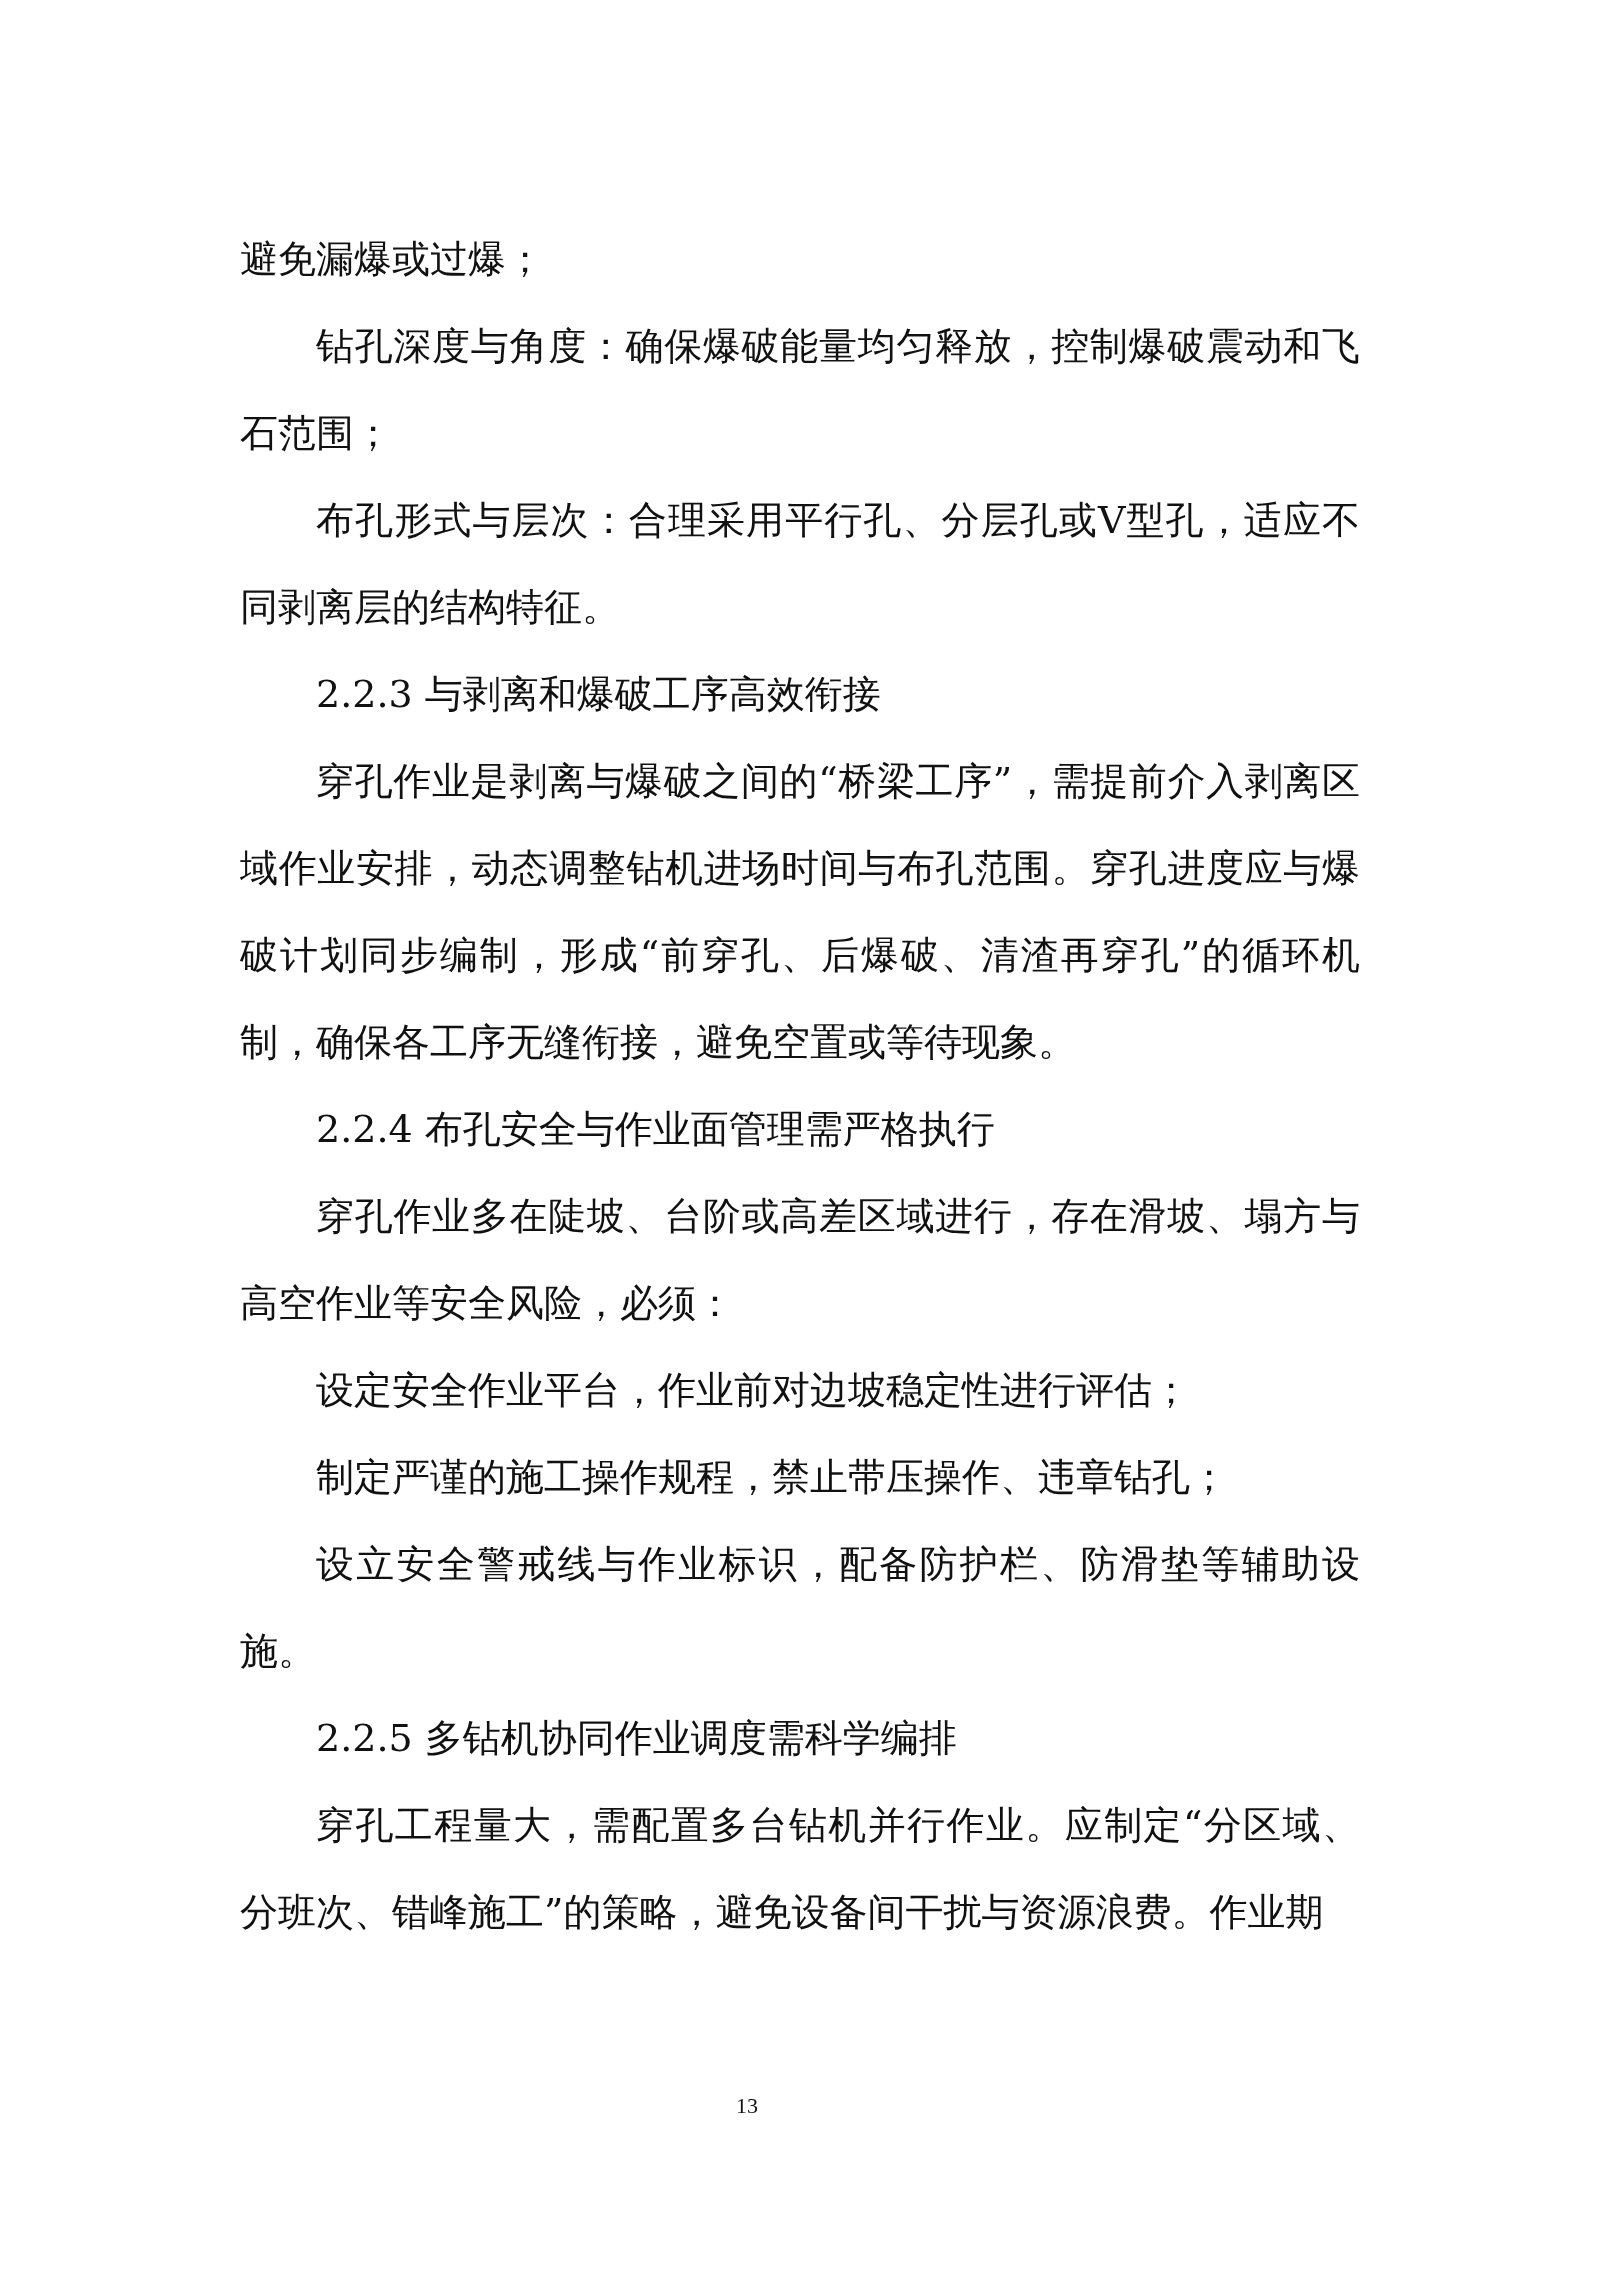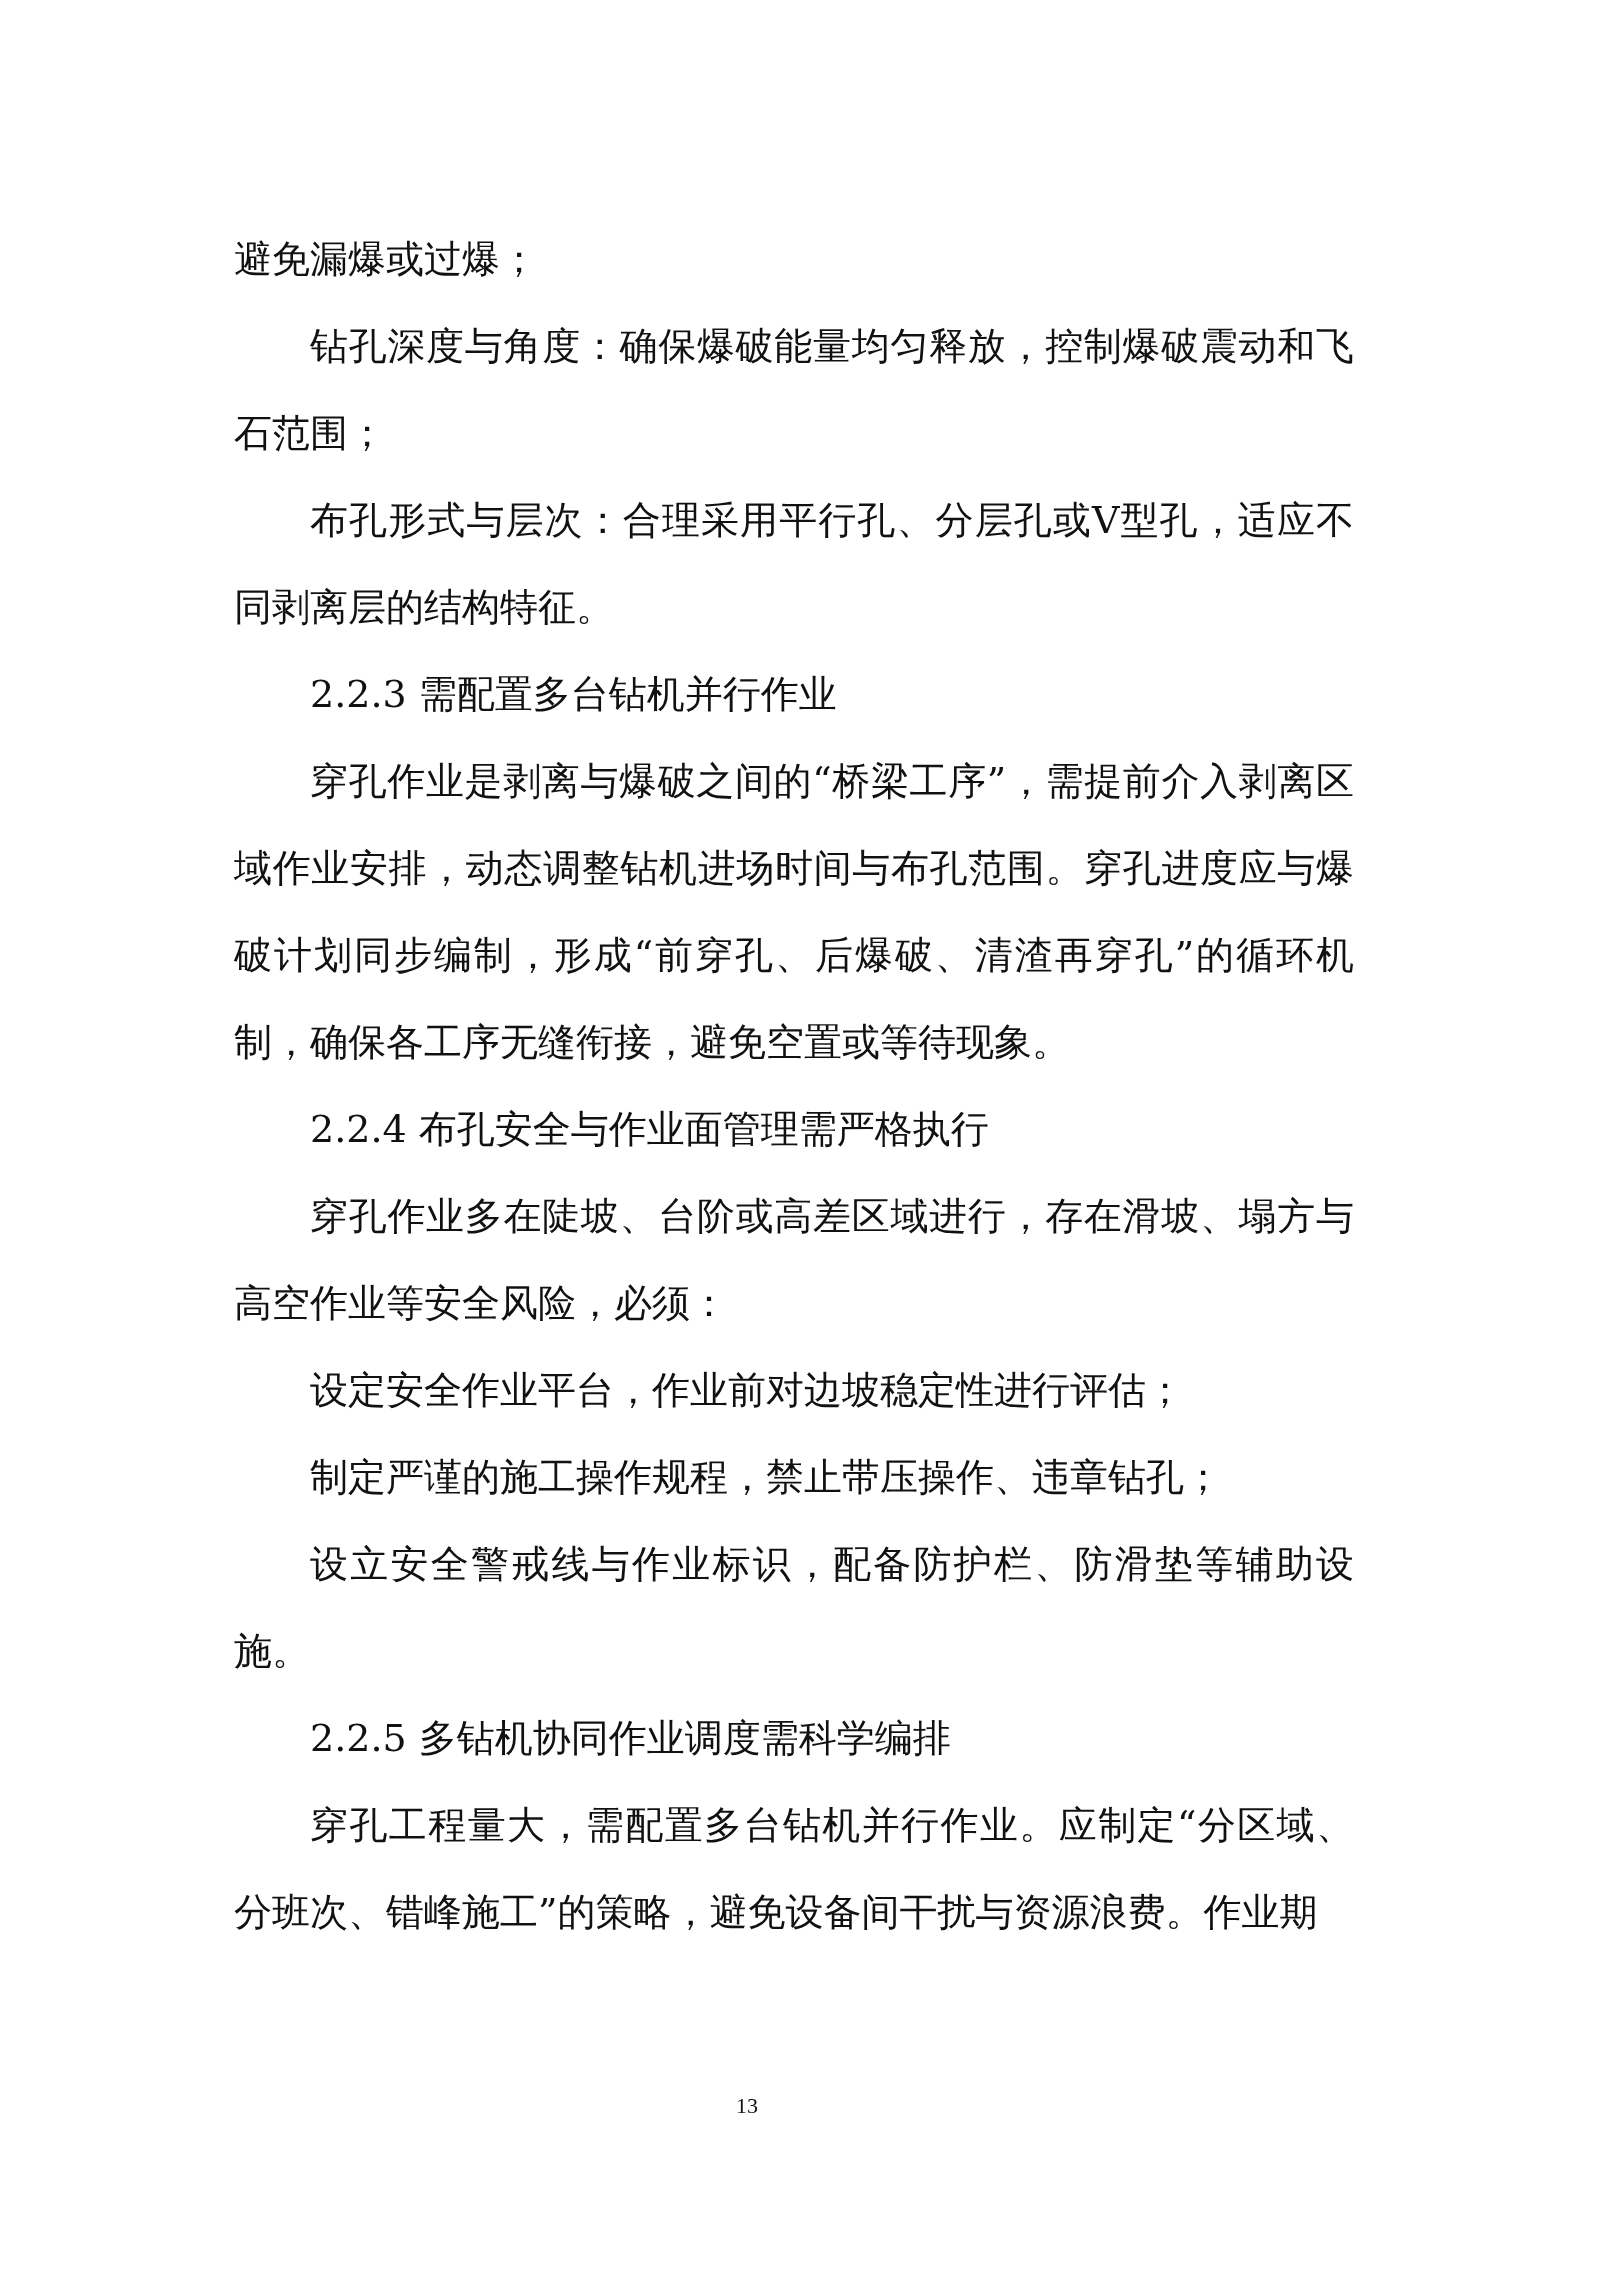--- a/index.html
+++ b/index.html
@@ -1,19 +1,19 @@
 <!DOCTYPE html>
 <html style="font-size:10.5px"><head>
 <meta charset="utf-8">
 <style>
   html, body { margin: 0; padding: 0; background: #ffffff; }
   body { width: 1623px; height: 2295px; position: relative; overflow: hidden; }
   .page {
     position: absolute;
-    left: 234px;
+    left: 240px;
     top: 216px;
     width: 1120px;
     font-family: "DejaVu Serif", "Liberation Serif", serif;
     font-size: 38px;
     line-height: 87px;
     color: #111111;
     text-align: justify;
     text-justify: inter-character;
   }
   .p { margin: 0; text-indent: 76px; }
@@ -30,21 +30,21 @@
     color: #111111;
   }
 </style>
 </head>
 <body>
 
 <div class="page">
   <p class="p noindent">避免漏爆或过爆；</p>
   <p class="p">钻孔深度与角度：确保爆破能量均匀释放，控制爆破震动和飞石范围；</p>
   <p class="p">布孔形式与层次：合理采用平行孔、分层孔或V型孔，适应不同剥离层的结构特征。</p>
-  <p class="h">2.2.3 需配置多台钻机并行作业</p>
+  <p class="h">2.2.3 与剥离和爆破工序高效衔接</p>
   <p class="p">穿孔作业是剥离与爆破之间的“桥梁工序”，需提前介入剥离区域作业安排，动态调整钻机进场时间与布孔范围。穿孔进度应与爆破计划同步编制，形成“前穿孔、后爆破、清渣再穿孔”的循环机制，确保各工序无缝衔接，避免空置或等待现象。</p>
   <p class="h">2.2.4 布孔安全与作业面管理需严格执行</p>
   <p class="p">穿孔作业多在陡坡、台阶或高差区域进行，存在滑坡、塌方与高空作业等安全风险，必须：</p>
   <p class="p">设定安全作业平台，作业前对边坡稳定性进行评估；</p>
   <p class="p">制定严谨的施工操作规程，禁止带压操作、违章钻孔；</p>
   <p class="p">设立安全警戒线与作业标识，配备防护栏、防滑垫等辅助设施。</p>
   <p class="h">2.2.5 多钻机协同作业调度需科学编排</p>
   <p class="p">穿孔工程量大，需配置多台钻机并行作业。应制定“分区域、分班次、错峰施工”的策略，避免设备间干扰与资源浪费。作业期</p>
 </div>
 

